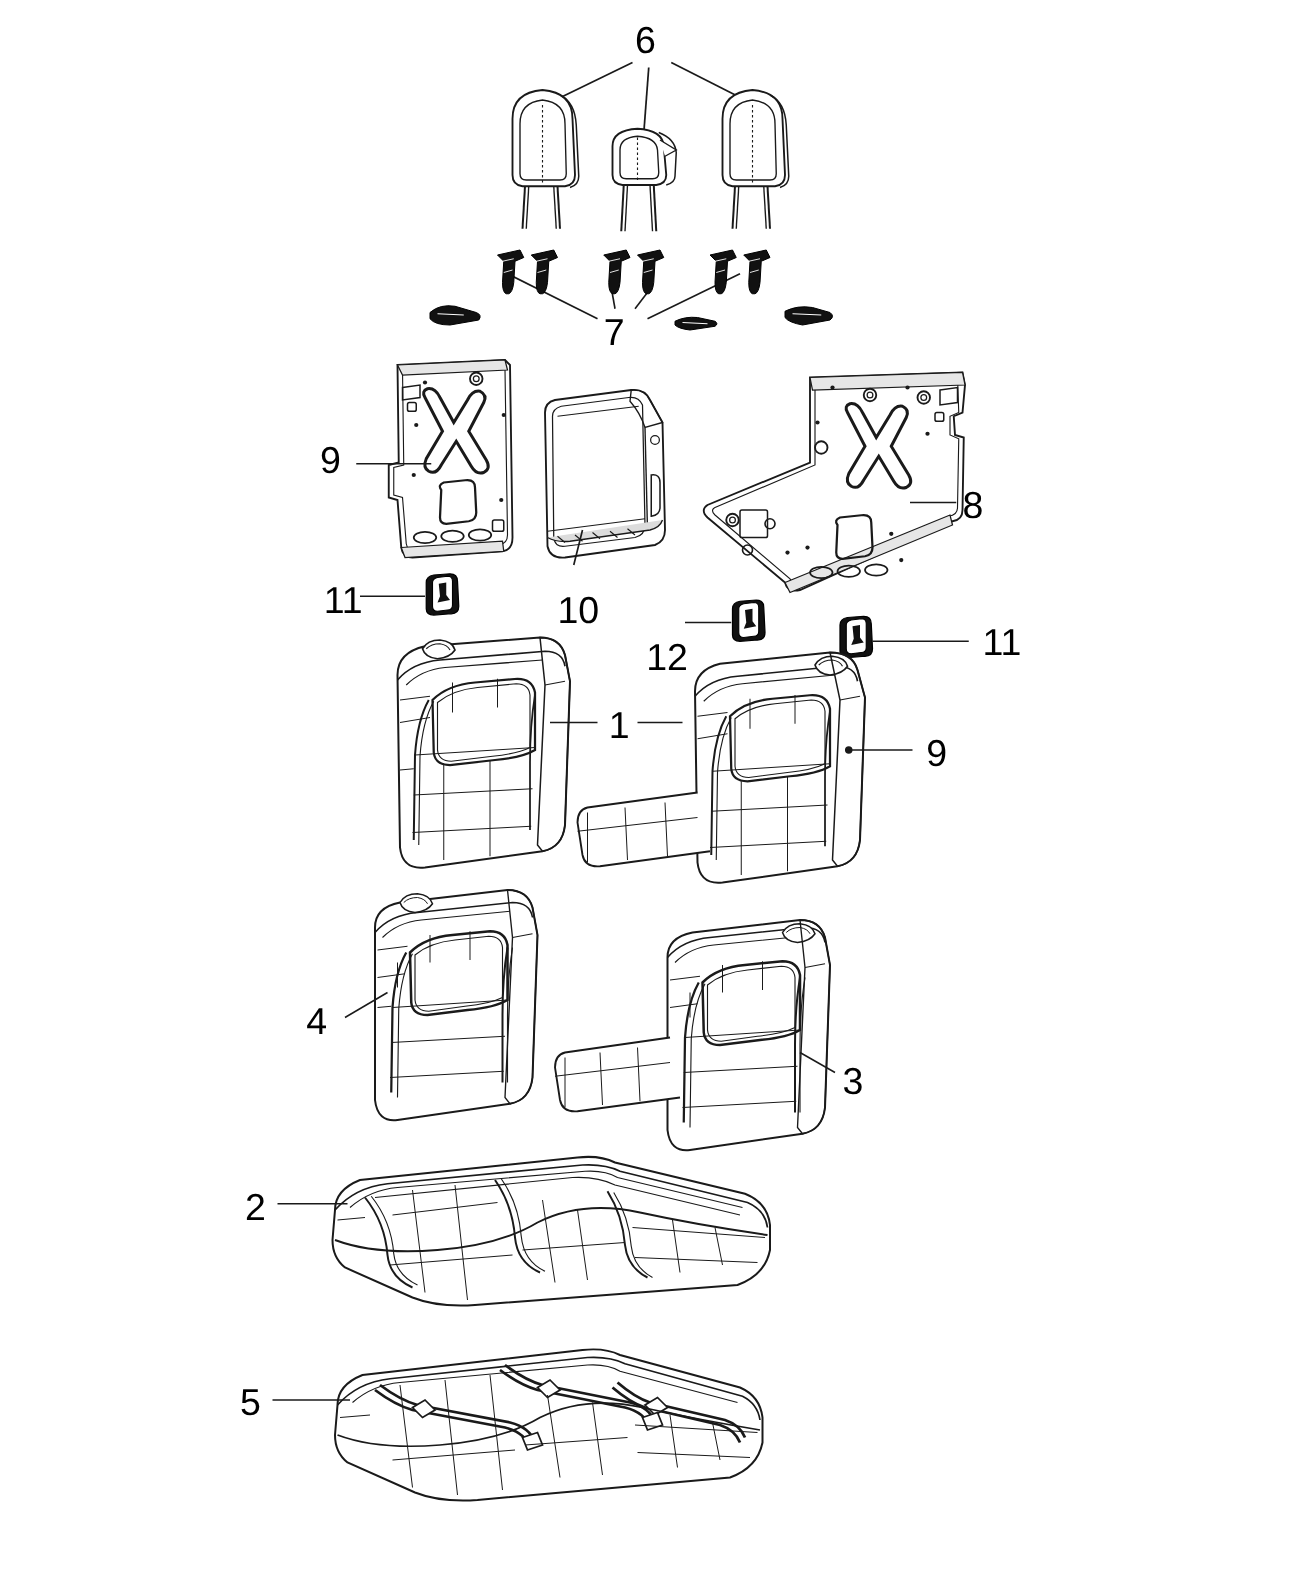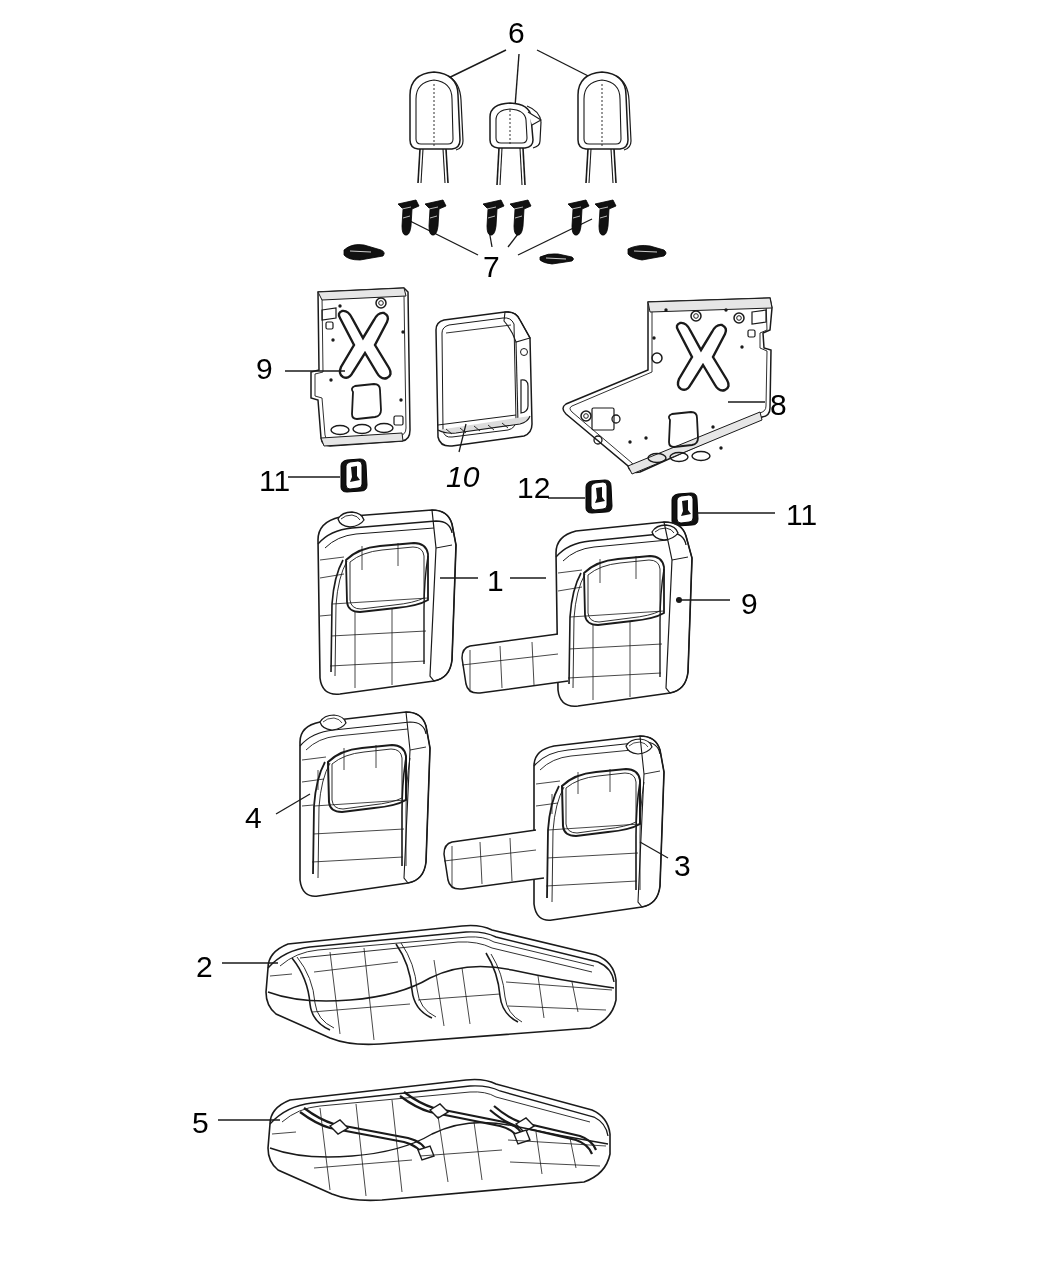--- a/index.html
+++ b/index.html
@@ -498,24 +498,24 @@
       <path d="M508,1140 L606,1146" fill="none" stroke-width="0.8"></path>
       <path d="M510,1162 L600,1166" fill="none" stroke-width="0.8"></path>
     </g>
     <line x1="218" y1="1120" x2="280" y2="1120" stroke="#1a1a1a" stroke-width="1.3"></line>
 
   </svg>
 
   <div class="callout" style="left:508px; top:18px;">6</div>
   <div class="callout" style="left:483px; top:252px;">7</div>
   <div class="callout" style="left:256px; top:354px;">9</div>
-  <div class="callout" style="left:446px; top:462px;font-style:italic;">10</div>
+  <div class="callout" style="left:446px; top:474px;">10</div>
   <div class="callout" style="left:770px; top:390px;">8</div>
   <div class="callout" style="left:259px; top:466px;">11</div>
-  <div class="callout" style="left:517px; top:473px;">12</div>
+  <div class="callout" style="left:517px; top:512px;">12</div>
   <div class="callout" style="left:786px; top:500px;">11</div>
   <div class="callout" style="left:487px; top:566px;">1</div>
   <div class="callout" style="left:741px; top:589px;">9</div>
   <div class="callout" style="left:245px; top:803px;">4</div>
   <div class="callout" style="left:674px; top:851px;">3</div>
   <div class="callout" style="left:196px; top:952px;">2</div>
   <div class="callout" style="left:192px; top:1108px;">5</div>
 
 </div>
 

